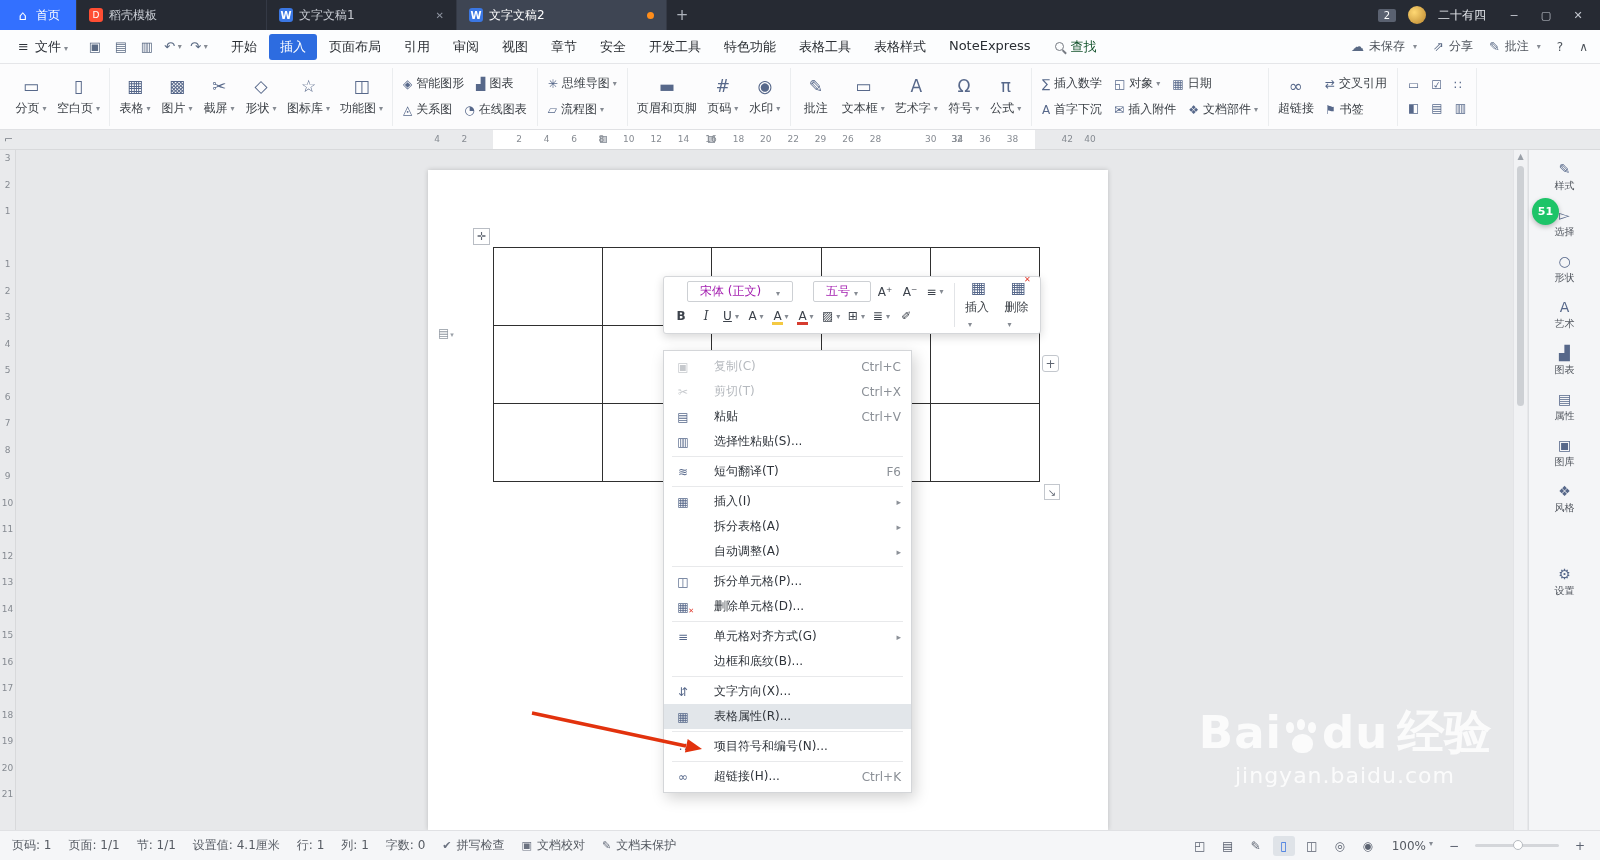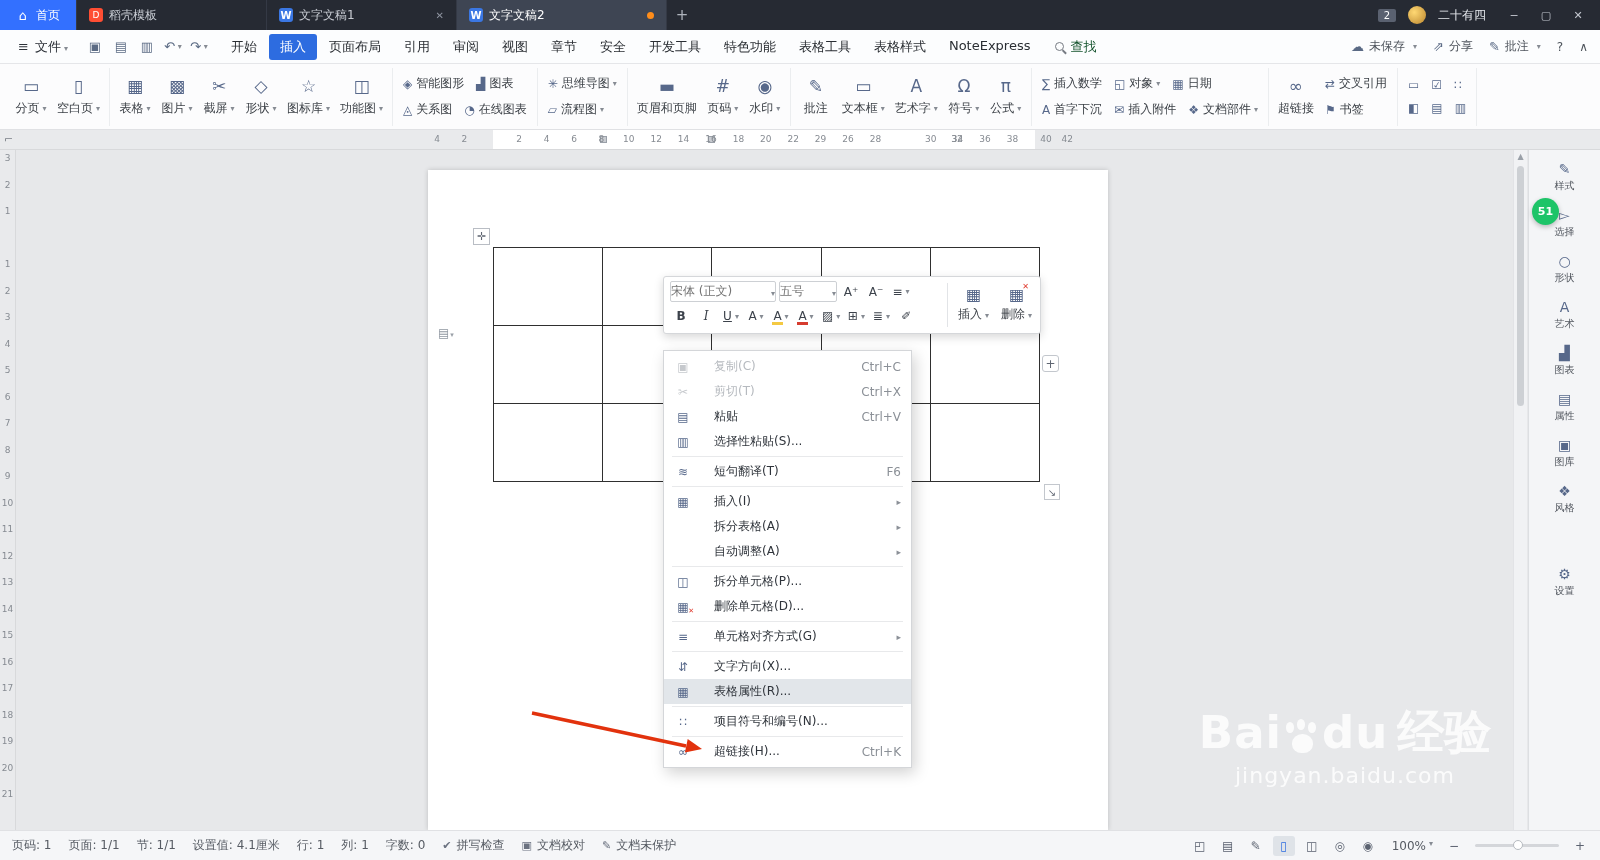--- a/index.html
+++ b/index.html
@@ -72,21 +72,21 @@
   .tbl-handle { left:473px; top:78px; width:17px; height:17px; font-size:11px; border-color:#b9bdc4; }
   .plus-btn { left:1042px; top:205px; width:17px; height:17px; border-radius:3px; font-size:12px; }
   .resize-handle { left:1044px; top:334px; width:16px; height:16px; font-size:10px; }
   .margin-ico { position:absolute; left:438px; top:176px; color:#8f96a0; font-size:12px; }
   .margin-ico::after { content:"▾"; font-size:7px; color:#9aa0a8; margin-left:1px; }
 
   
   .mini-toolbar { position:absolute; left:663px; top:126px; width:378px; height:58px; background:#fff; border:1px solid #d5d7da; border-radius:3px; box-shadow:0 3px 10px rgba(0,0,0,.16); display:flex; z-index:4; }
   .mt-left { flex:1; display:flex; flex-direction:column; padding:4px 6px; gap:4px; }
   .mt-row { display:flex; align-items:center; gap:3px; }
-  .mt-select { border:1px solid #cdd0d4; border-radius:2px; font-size:12px; color:#737373; display:flex; align-items:center; justify-content:space-between; padding:2px 0; height:21px; }
+  .mt-select { border:1px solid #cdd0d4; border-radius:2px; font-size:12px; color:#a21caf; display:flex; align-items:center; justify-content:space-between; padding:2px 12px; height:21px;margin-left:17px; }
   .mt-select.font { width:106px; }
   .mt-select.size { width:58px; }
   .mt-btn { min-width:22px; height:20px; display:flex; align-items:center; justify-content:center; font-size:12px; color:#3c424b; border-radius:2px; padding:0 2px; }
   .mt-ico { position:relative; line-height:1; }
   .mtic-bold-icon .mt-ico { font-weight:bold; }
   .mtic-italic-icon .mt-ico { font-style:italic; font-family:"DejaVu Serif",serif; }
   .mtic-underline-icon .mt-ico { text-decoration:underline; }
   .mtic-fontcolor-icon .mt-ico::after { content:""; position:absolute; left:-1px; right:-1px; bottom:-3px; height:3px; background:#d63c2f; }
   .mtic-highlight-icon .mt-ico::after { content:""; position:absolute; left:-1px; right:-1px; bottom:-3px; height:3px; background:#f4c942; }
   .mt-divider { width:1px; background:#e2e4e7; margin:6px 2px; }
@@ -466,21 +466,21 @@
       <span class="hr-num" style="left: 765.8px;">20</span>
       <span class="hr-num" style="left: 793.2px;">22</span>
       <span class="hr-num" style="left: 820.6px;">29</span>
       <span class="hr-num" style="left: 848px;">26</span>
       <span class="hr-num" style="left: 875.4px;">28</span>
       <span class="hr-num" style="left: 902.8px; margin-left: 28px;">30</span>
       <span class="hr-num" style="left: 957px;">32</span>
       <span class="hr-num" style="left: 957.6px;">34</span>
       <span class="hr-num" style="left: 985px;">36</span>
       <span class="hr-num" style="left: 1012.4px;">38</span>
-      <span class="hr-num" style="left: 1046px;">40</span>
+      <span class="hr-num" style="left: 1090px;">40</span>
       <span class="hr-num" style="left: 1067.2px;">42</span>
     </div>
 
   <div class="workspace">
     <div class="vruler" id="vruler">
         <span class="vr-num" style="top: 8px;">3</span>
         <span class="vr-num" style="top: 34.5px;">2</span>
         <span class="vr-num" style="top: 61px;">1</span>
         <span class="vr-num" style="top: 114px;">1</span>
         <span class="vr-num" style="top: 140.5px;">2</span>
@@ -648,20 +648,24 @@
         <div class="cm-item">
           <span class="cm-ico ic-delcells-icon">▦</span>
           <span class="cm-label">删除单元格(D)...</span>
         </div>
         <div class="cm-sep"></div>
         <div class="cm-item">
           <span class="cm-ico ic-cellalign-icon">≡</span>
           <span class="cm-label">单元格对齐方式(G)</span>
           <span class="cm-sub">▸</span>
         </div>
+        <div class="cm-item">
+          <span class="cm-ico"></span>
+          <span class="cm-label">边框和底纹(B)...</span>
+        </div>
         <div class="cm-sep"></div>
         <div class="cm-item">
           <span class="cm-ico ic-textdir-icon">⇵</span>
           <span class="cm-label">文字方向(X)...</span>
         </div>
         <div class="cm-item highlighted">
           <span class="cm-ico ic-tableprop-icon">▦</span>
           <span class="cm-label">表格属性(R)...</span>
         </div>
         <div class="cm-sep"></div>

